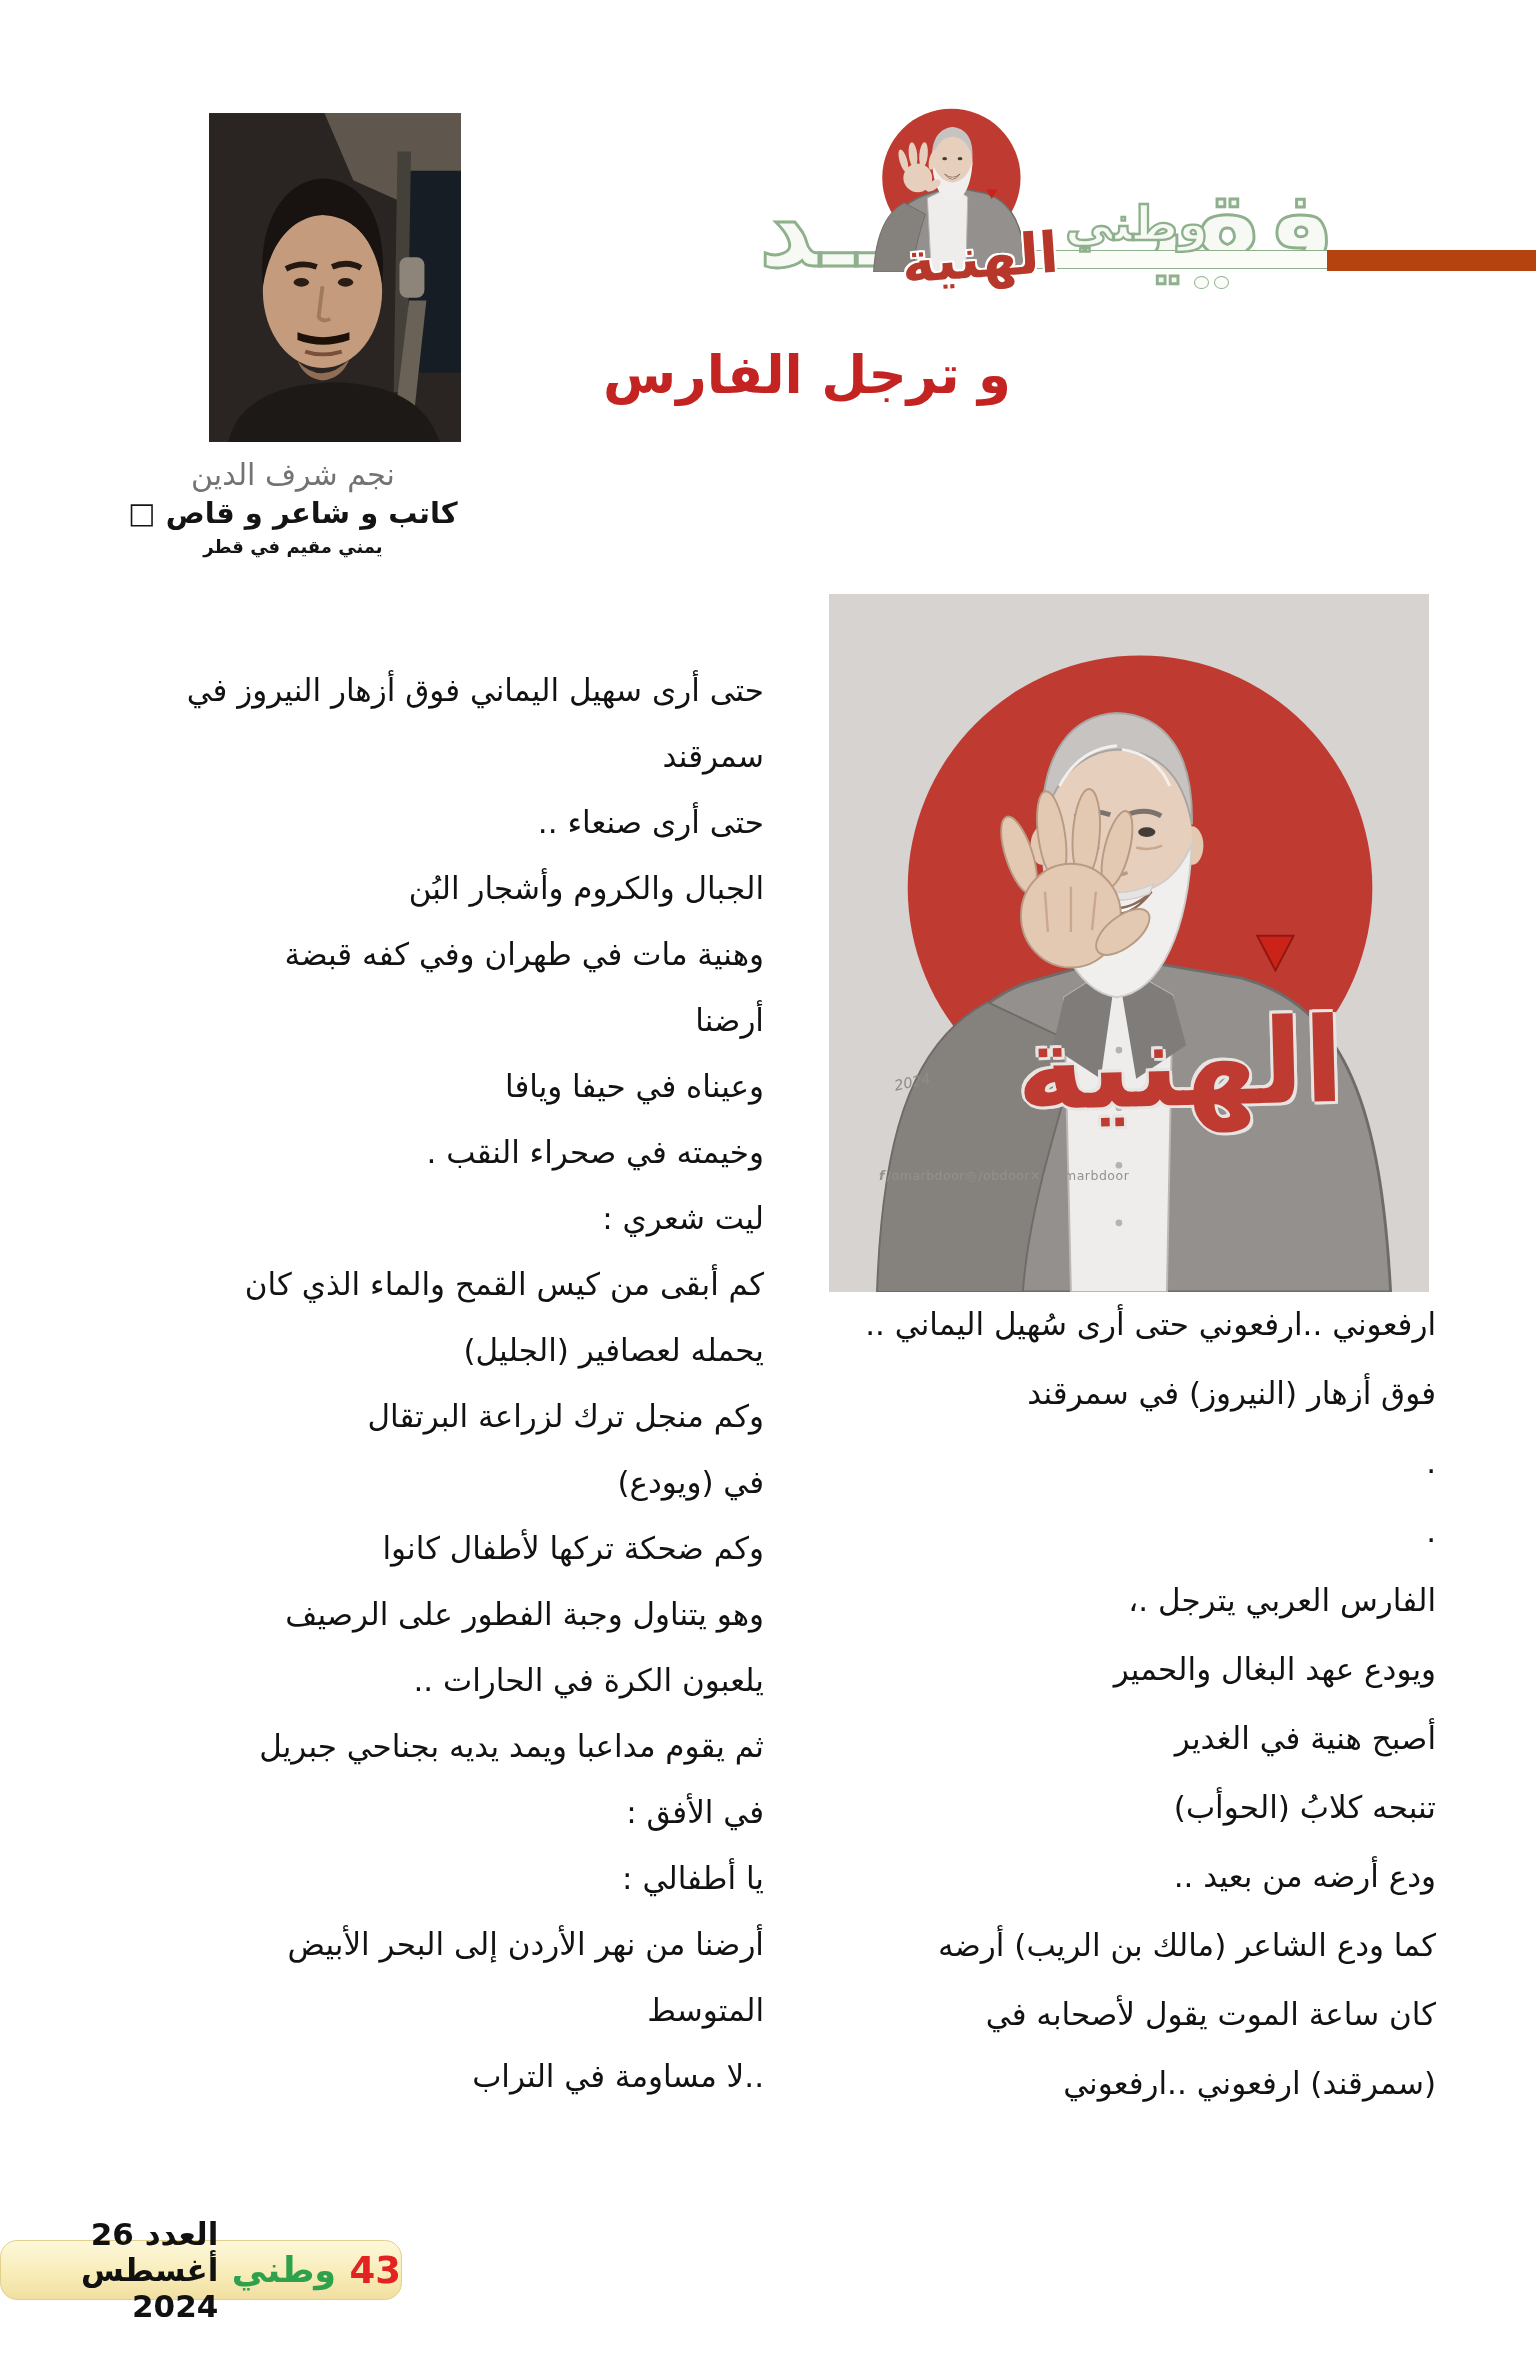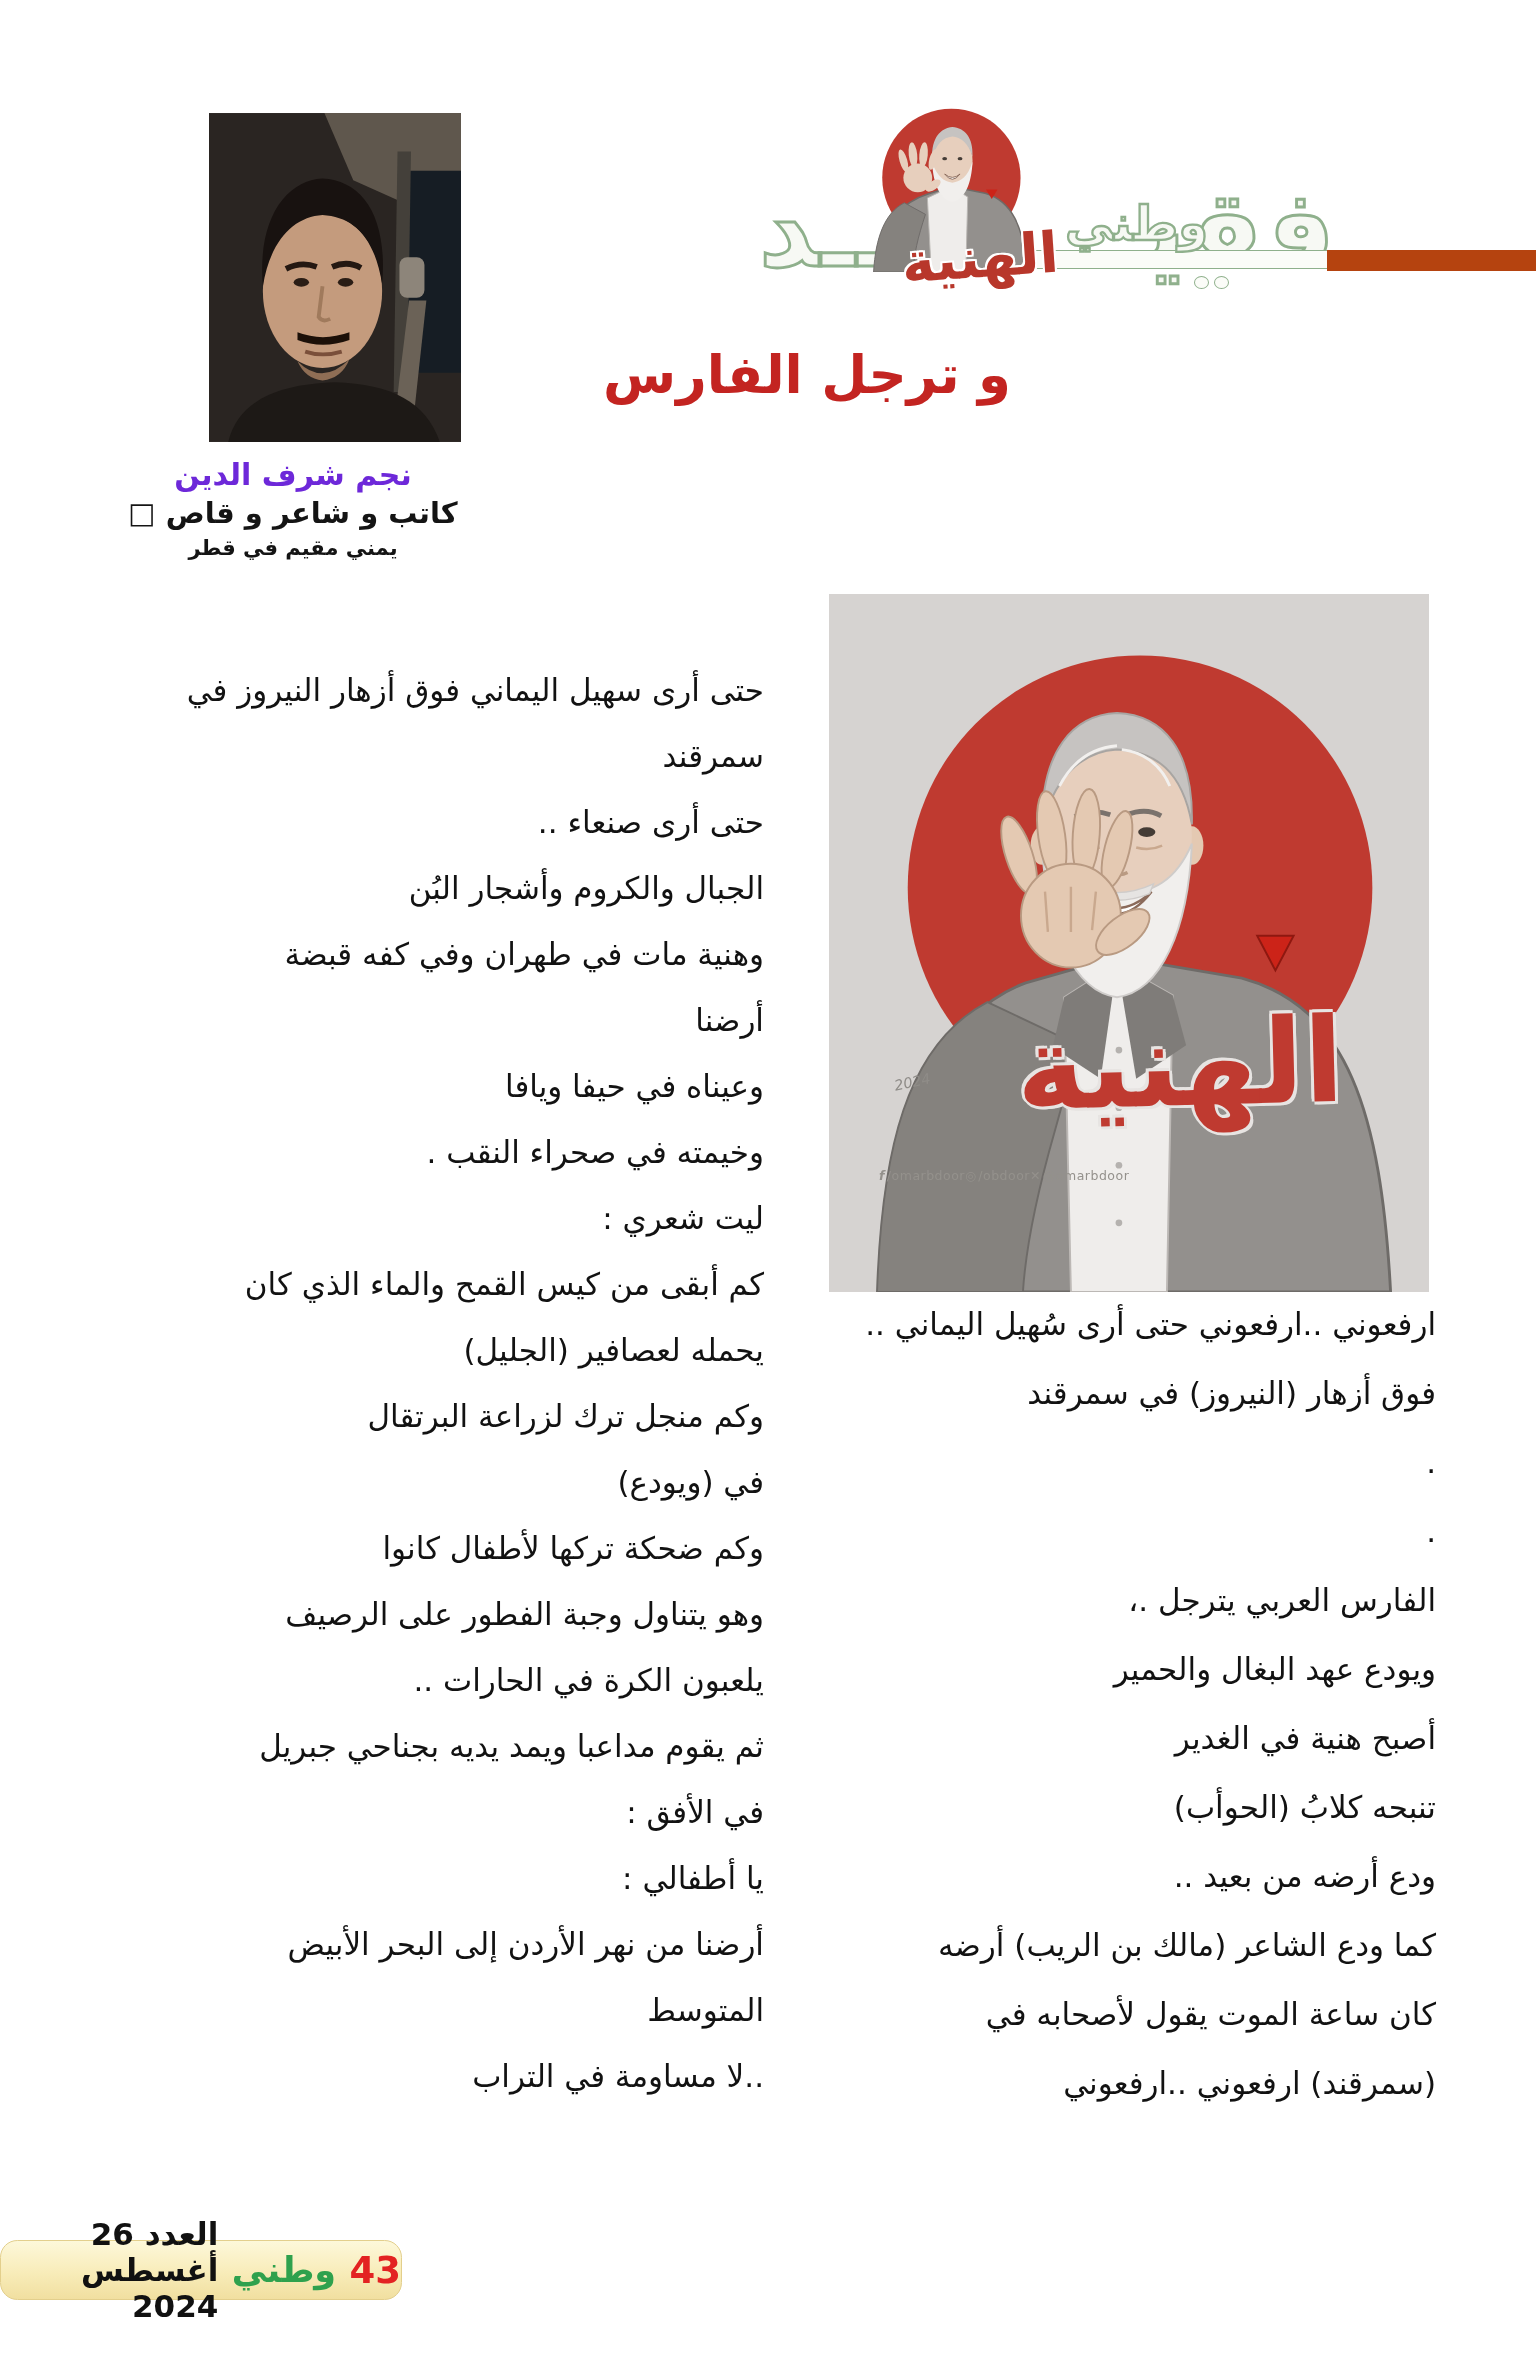--- a/index.html
+++ b/index.html
@@ -32,23 +32,23 @@
   .logo-red-word {
     position:absolute; left:53px; top:134px; width:202px; text-align:center; z-index:4;
     font-size:56px; font-weight:bold; color:#b8372b; transform:rotate(-4deg);
     text-shadow:1.9px 0 0 #fff,-1.9px 0 0 #fff,0 1.9px 0 #fff,0 -1.9px 0 #fff,1.9px 1.9px 0 #fff,-1.9px -1.9px 0 #fff,1.9px -1.9px 0 #fff,-1.9px 1.9px 0 #fff;
   }
   .header-bar { position:absolute; left:501px; top:159px; width:209px; height:21px; background:#b5430f; z-index:1; }
 
   
   #author-block { position:absolute; left:125px; top:113px; width:336px; text-align:center; }
   #author-photo { width:252px; margin-left:32px; display:block; }
-  .author-name { margin-top:15.4px; font-size:30px; font-weight:bold; color:#6d28d9; letter-spacing:1px; }
+  .author-name { margin-top:15.4px; font-size:30px; font-weight:normal; color:#737373; letter-spacing:1px; }
   .author-role { margin-top:3.8px; font-size:29px; font-weight:bold; color:#141414; }
-  .author-residence { margin-top:5.8px; font-size:21px; font-weight:bold; color:#141414; }
+  .author-residence { margin-top:5.8px; font-size:18px; font-weight:bold; color:#141414; }
 
   
   #article-title {
     position:absolute; left:538px; top:344px; width:538px; text-align:center;
     font-size:53px; font-weight:bold; color:#c32421;
   }
 
   
   #illustration { position:absolute; left:829px; top:594px; width:600px; height:698px; background:#d6d3d1; }
   #illustration svg { position:absolute; left:0; top:0; }

